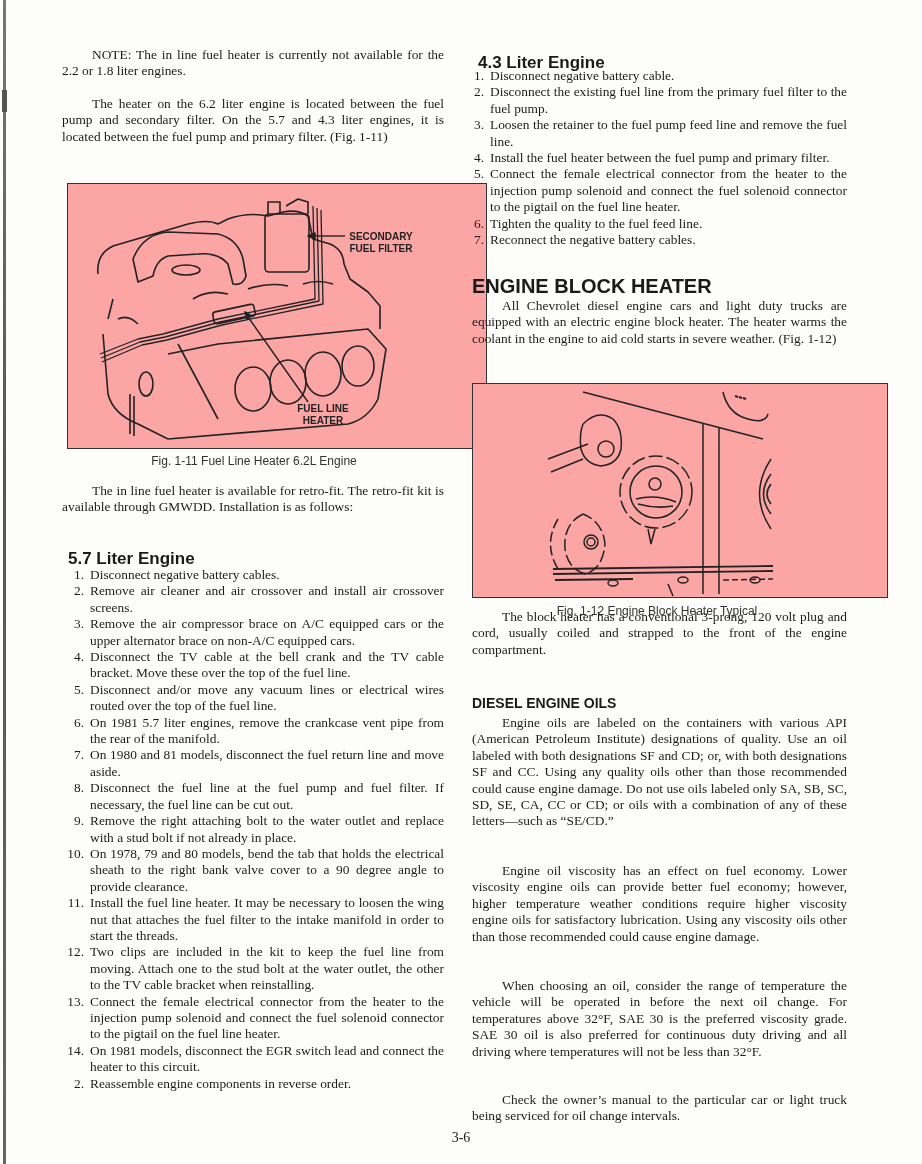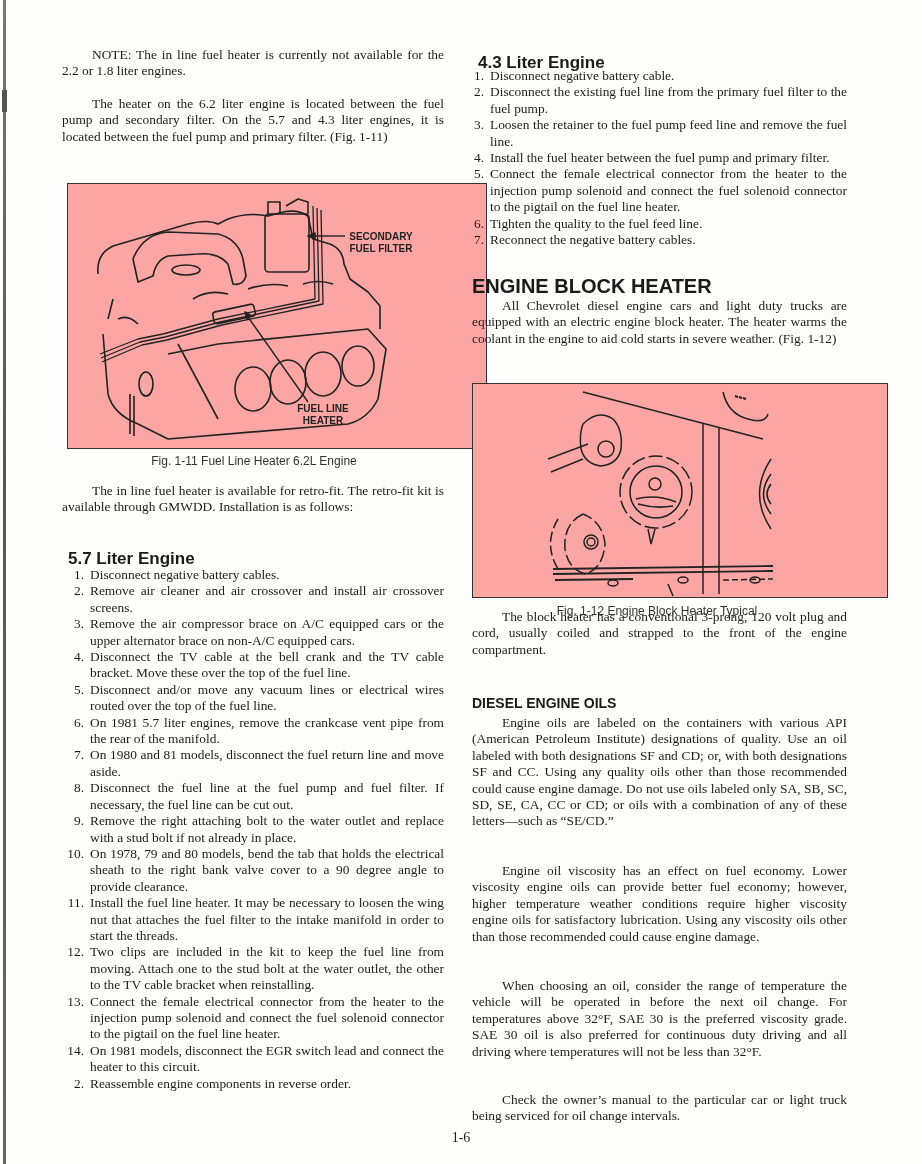--- a/index.html
+++ b/index.html
@@ -256,13 +256,13 @@
 
 <div class="col col-right">
   <p class="para" style="position:absolute; top:609px; width:375px;">The block heater has a conventional 3-prong, 120 volt plug and cord, usually coiled and strapped to the front of the engine compartment.</p>
   <h3 class="h-small" style="position:absolute; top:695px;">DIESEL ENGINE OILS</h3>
   <p class="para" style="position:absolute; top:715px; width:375px;">Engine oils are labeled on the containers with various API (American Petroleum Institute) designations of quality. Use an oil labeled with both designations SF and CD; or, with both designations SF and CC. Using any quality oils other than those recommended could cause engine damage. Do not use oils labeled only SA, SB, SC, SD, SE, CA, CC or CD; or oils with a combination of any of these letters—such as “SE/CD.”</p>
   <p class="para" style="position:absolute; top:863px; width:375px;">Engine oil viscosity has an effect on fuel economy. Lower viscosity engine oils can provide better fuel economy; however, higher temperature weather conditions require higher viscosity engine oils for satisfactory lubrication. Using any viscosity oils other than those recommended could cause engine damage.</p>
   <p class="para" style="position:absolute; top:978px; width:375px;">When choosing an oil, consider the range of temperature the vehicle will be operated in before the next oil change. For temperatures above 32°F, SAE 30 is the preferred viscosity grade. SAE 30 oil is also preferred for continuous duty driving and all driving where temperatures will not be less than 32°F.</p>
   <p class="para" style="position:absolute; top:1092px; width:375px;">Check the owner’s manual to the particular car or light truck being serviced for oil change intervals.</p>
 </div>
 
-<div class="page-number">1-6</div>
+<div class="page-number">3-6</div>
 
 </body></html>

